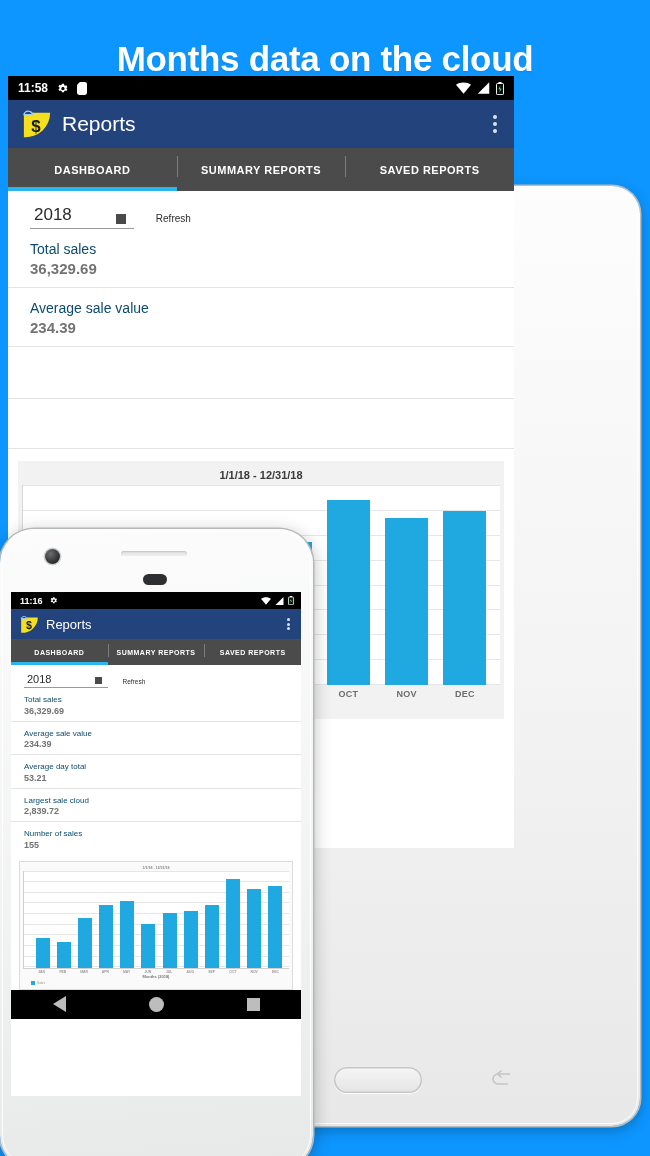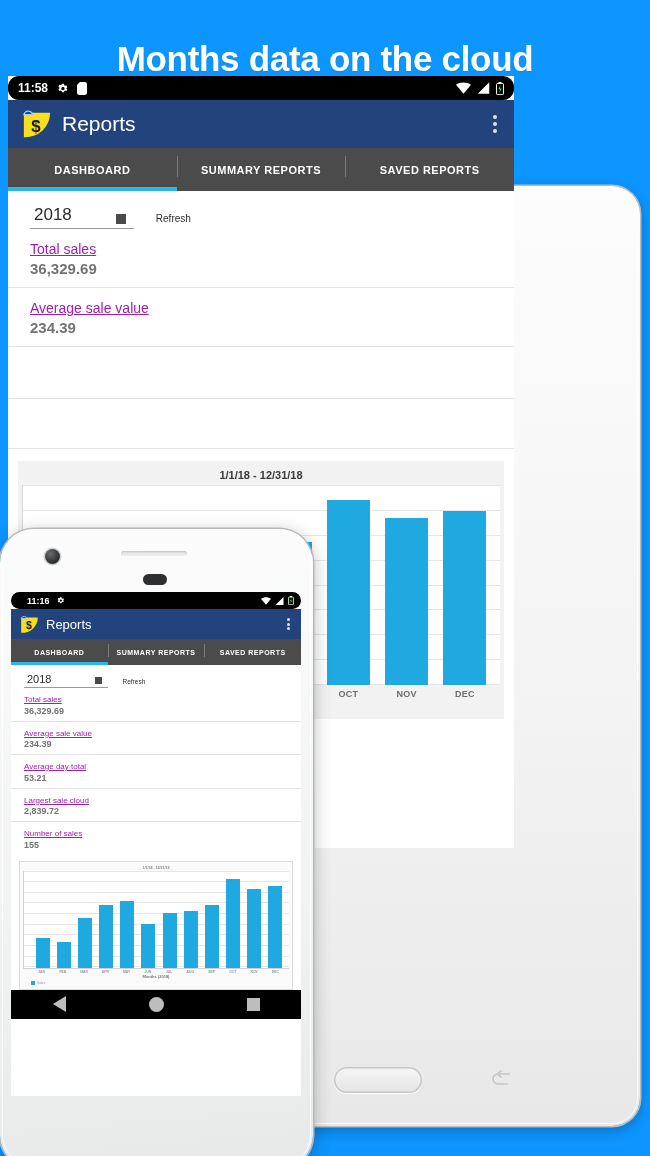--- a/index.html
+++ b/index.html
@@ -94,31 +94,30 @@
     position:absolute; left:11px; top:592px;
     width:290px; height:504px;
     background:#ffffff; overflow:hidden;
   }
 
   
   .statusbar {
     background:#000000; color:#ffffff;
     display:flex; align-items:center;
     position:relative;
-    border-radius:11px;
   }
   .sb-time { font-weight:bold; }
   .sb-left { display:flex; align-items:center; }
   .sb-right { position:absolute; display:flex; align-items:center; }
 
   .t-statusbar { height:24px; padding:0 10px; font-size:12px; }
   .t-statusbar .sb-right { right:10px; gap:6px; }
   .t-statusbar .sb-left { gap:8px; }
 
-  .p-statusbar { height:17px; padding:0 16px; font-size:9px; }
+  .p-statusbar { height:17px; padding:0 9px; font-size:9px; }
   .p-statusbar .sb-right { right:7px; gap:4px; }
   .p-statusbar .sb-left { gap:6px; }
 
   
   .appbar {
     background:#22437c; color:#ffffff;
     display:flex; align-items:center; position:relative;
   }
   .t-appbar { height:48px; padding:0 14px; }
   .p-appbar { height:30px; padding:0 9px; }
@@ -183,21 +182,21 @@
   }
   .t-dropdown-tri { border-width:0 10px 10px 0; margin-bottom:1px; }
   .p-dropdown-tri { border-width:0 7px 7px 0; margin-bottom:1px; }
   .refresh-btn { color:#2b2b2b; font-weight:500; }
   .t-refresh { font-size:10px; margin-left:22px; margin-bottom:5px; }
   .p-refresh { font-size:6.5px; margin-left:14px; margin-bottom:3px; }
 
   .stat-row { border-bottom:1px solid #e4e4e4; }
   .t-stat { padding:12px 22px 10px 22px; }
   .p-stat { padding:7px 13px 5px 13px; }
-  .stat-label { color:#a21caf;text-decoration:underline; }
+  .stat-label { color:#0c4a6e; }
   .t-stat .stat-label { font-size:14px; }
   .p-stat .stat-label { font-size:8px; }
   .stat-value { color:#737373; font-weight:bold; }
   .t-stat .stat-value { font-size:15px; margin-top:3px; }
   .p-stat .stat-value { font-size:9px; margin-top:1.5px; }
 
   
   .chart-card { background:#f2f2f2; }
   .t-chart-card { margin:12px 10px 0 10px; padding:6px 4px 4px 4px; }
   .p-chart-card {

